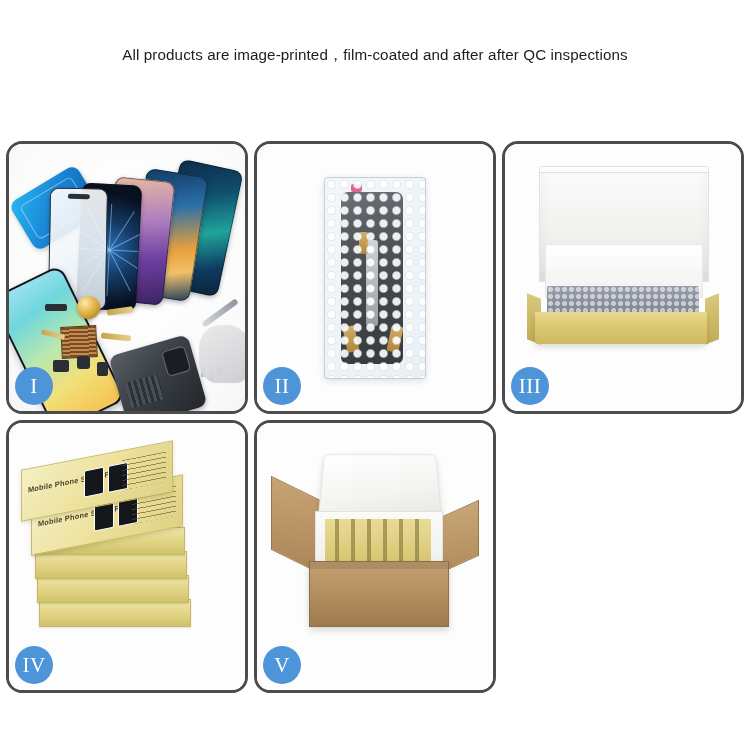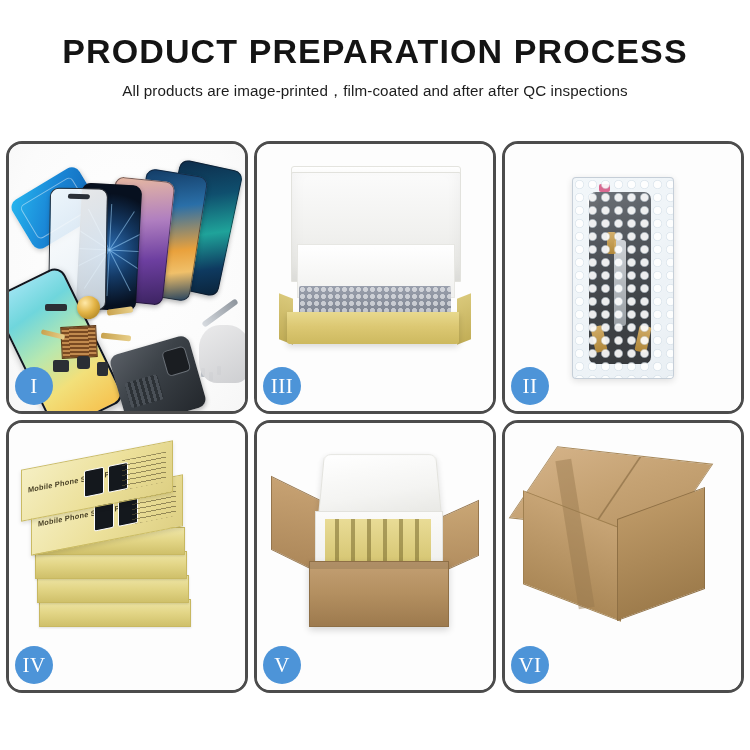--- a/index.html
+++ b/index.html
@@ -448,21 +448,20 @@
     position:absolute; left: 110px; top: 34px;
     width: 2px; height: 72px;
     background: rgba(130,102,62,.6);
     transform: skewX(-34deg);
   }
 </style>
 </head>
 <body>
 
 <div class="header">
-  <div class="title">PRODUCT PREPARATION PROCESS</div>
   <div class="subtitle">All products are image-printed，film-coated and after after QC inspections</div>
 </div>
 
 <div class="grid">
 
   <div class="panel">
     <div class="photo p1">
       <div class="blue-film"></div>
       <div class="fan">
         <div class="ph ph-a"></div>
@@ -500,44 +499,44 @@
       <div class="screwset" style="left:192px;top:224px;width:4px;height:9px;"></div>
       <div class="screwset" style="left:200px;top:228px;width:4px;height:9px;"></div>
       <div class="screwset" style="left:208px;top:222px;width:4px;height:9px;"></div>
       <div class="tweezer"></div>
       <div class="hand"></div>
     </div>
     <div class="badge">I</div>
   </div>
 
   <div class="panel">
-    <div class="photo p3">
-      <div class="box3-lidflap"></div>
-      <div class="box3-lid"></div>
-      <div class="box3-foam"></div>
-      <div class="box3-wrap"></div>
-      <div class="box3-left"></div>
-      <div class="box3-right"></div>
-      <div class="box3-front"></div>
-    </div>
-    <div class="badge">III</div>
-  </div>
-
-  <div class="panel">
     <div class="photo p2">
       <div class="bubblebag">
         <div class="screen-in"></div>
         <div class="flexgold" style="left:34px;top:54px;width:9px;height:22px;"></div>
         <div class="flexgold" style="left:20px;top:148px;width:12px;height:26px;transform:rotate(-12deg);"></div>
         <div class="flexgold" style="left:64px;top:148px;width:12px;height:26px;transform:rotate(12deg);"></div>
         <div class="pinktag"></div>
         <div class="bubbles"></div>
       </div>
     </div>
     <div class="badge">II</div>
+  </div>
+
+  <div class="panel">
+    <div class="photo p3">
+      <div class="box3-lidflap"></div>
+      <div class="box3-lid"></div>
+      <div class="box3-foam"></div>
+      <div class="box3-wrap"></div>
+      <div class="box3-left"></div>
+      <div class="box3-right"></div>
+      <div class="box3-front"></div>
+    </div>
+    <div class="badge">III</div>
   </div>
 
   <div class="panel">
     <div class="photo p4">
       <div class="stack">
         <div class="sbox" style="left:24px;top:148px;"></div>
         <div class="sbox" style="left:22px;top:124px;"></div>
         <div class="sbox" style="left:20px;top:100px;"></div>
         <div class="sbox" style="left:18px;top:76px;"></div>
         <div class="sbox-top" style="left:16px;top:38px;">
@@ -569,24 +568,14 @@
           <i style="left:42px"></i>
         <i style="left:58px"></i>
           <i style="left:74px"></i>
           <i style="left:90px"></i>
       </div>
       <div class="c5-front"></div>
     </div>
     <div class="badge">V</div>
   </div>
 
-  <div class="panel">
-    <div class="photo p6">
-      <div class="c6-top"></div>
-      <div class="c6-seam"></div>
-      <div class="c6-left"></div>
-      <div class="c6-right"></div>
-      <div class="c6-tape"></div>
-    </div>
-    <div class="badge">VI</div>
-  </div>
 
 </div>
 
 </body></html>

